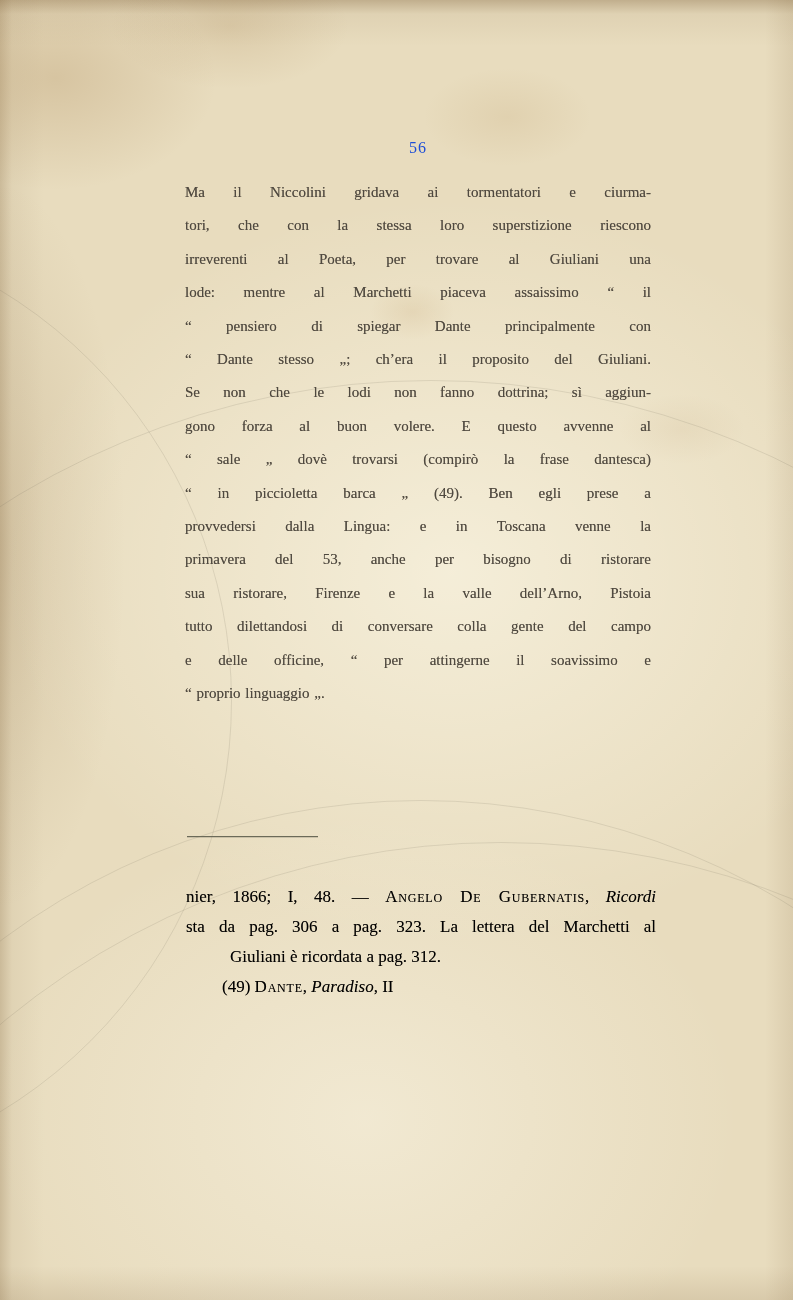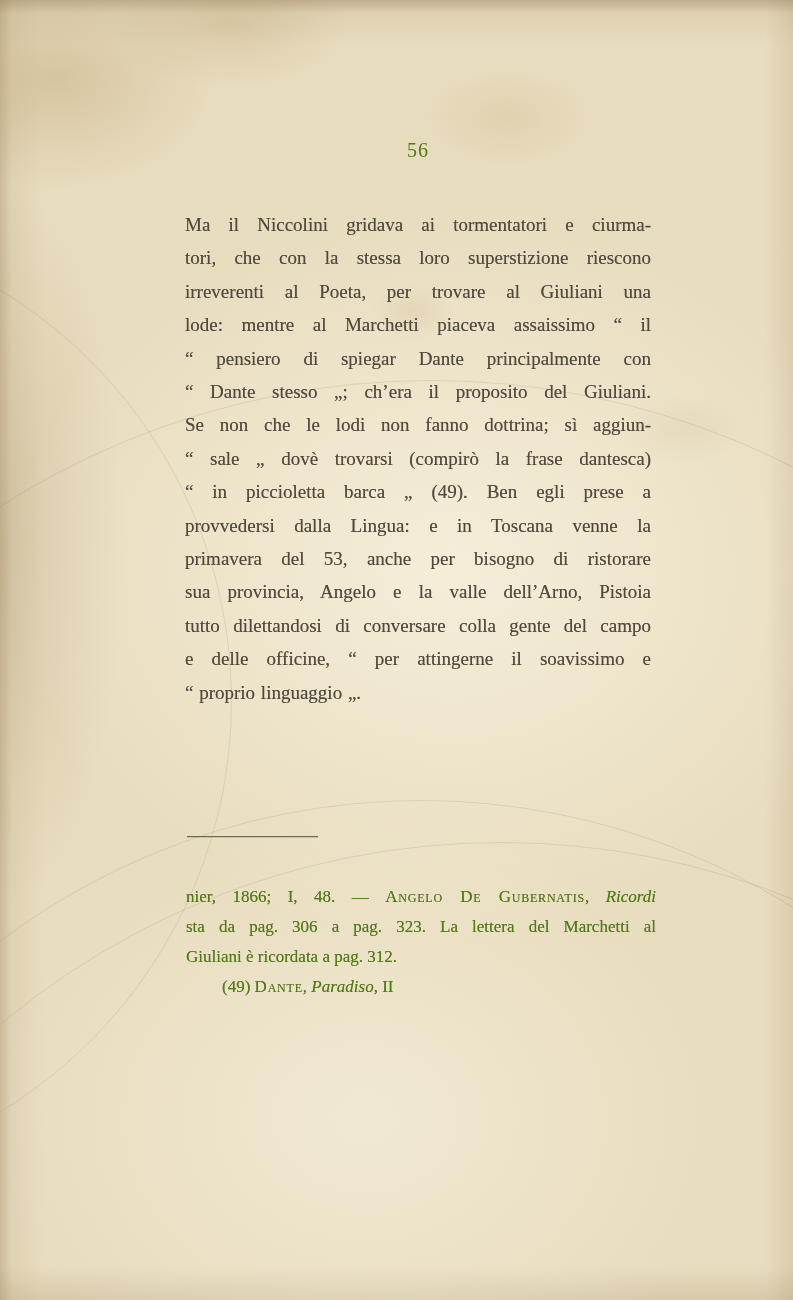--- a/index.html
+++ b/index.html
@@ -31,59 +31,58 @@
     pointer-events:none;
   }
   #arc1 { width:1600px; height:1600px; left:-370px; top:380px; }
   #arc2 { width:1400px; height:1400px; left:-280px; top:800px; }
   #arc3 { width:1560px; height:1560px; left:-280px; top:842px; }
   #arc4 { width:960px;  height:960px;  left:-730px; top:220px; }
   .pagenum {
     position:absolute;
     top:139px; left:185px; width:466px;
     text-align:center;
-    font-size:20px;
+    font-size:16px;
     letter-spacing:1px;
-    color:#4d7c0f;
+    color:#1d4ed8;
   }
   .maintext {
     position:absolute;
     top:176px; left:185px; width:466px;
-    font-size:19px;
+    font-size:15px;
     line-height:33.4px;
     color:#4f4940;
     text-shadow:0 0 0.4px rgba(70,60,45,0.55);
     word-spacing:1px;
-    margin-top:32px;
   }
   .tline {
     text-align:justify;
     text-align-last:justify;
     white-space:normal;
   }
   .tline.lastline { text-align-last:left; }
   .footrule {
     position:absolute;
     top:836px; left:187px; width:131px; height:1px;
     background:#6b6a58;
     box-shadow:0 0.5px 0.5px rgba(107,106,88,0.5);
   }
   .footnote {
     position:absolute;
     top:882px; left:186px; width:470px;
     font-size:17px;
     line-height:30px;
-    color:#4d7c0f;
+    color:#000000;
     text-shadow:0 0 0.4px rgba(70,60,45,0.5);
   }
   .fline {
     text-align:justify;
     text-align-last:justify;
   }
-  .fline.fleft { text-align-last:left; }
+  .fline.fleft { text-align-last:left;margin-left:44px; }
   .fline.findent { text-align-last:left; padding-left:36px; }
   .it { font-style:italic; }
   .sc { font-variant:small-caps; letter-spacing:0.8px; }
 </style>
 </head>
 <body>
 
 <div class="arc" id="arc1"></div>
 <div class="arc" id="arc2"></div>
 <div class="arc" id="arc3"></div>
@@ -92,25 +91,26 @@
 <div class="pagenum">56</div>
 
 <div class="maintext">
   <div class="tline">Ma il Niccolini gridava ai tormentatori e ciurma-</div>
   <div class="tline">tori, che con la stessa loro superstizione riescono</div>
   <div class="tline">irreverenti al Poeta, per trovare al Giuliani una</div>
   <div class="tline">lode: mentre al Marchetti piaceva assaissimo “ il</div>
   <div class="tline">“ pensiero di spiegar Dante principalmente con</div>
   <div class="tline">“ Dante stesso „; ch’era il proposito del Giuliani.</div>
   <div class="tline">Se non che le lodi non fanno dottrina; sì aggiun-</div>
+  <div class="tline">gono forza al buon volere. E questo avvenne al</div>
   <div class="tline">“ sale „ dovè trovarsi (compirò la frase dantesca)</div>
   <div class="tline">“ in piccioletta barca „ (49). Ben egli prese a</div>
   <div class="tline">provvedersi dalla Lingua: e in Toscana venne la</div>
   <div class="tline">primavera del 53, anche per bisogno di ristorare</div>
-  <div class="tline">sua provincia, Angelo e la valle dell’Arno, Pistoia</div>
+  <div class="tline">sua ristorare, Firenze e la valle dell’Arno, Pistoia</div>
   <div class="tline">tutto dilettandosi di conversare colla gente del campo</div>
   <div class="tline">e delle officine, “ per attingerne il soavissimo e</div>
   <div class="tline lastline">“ proprio linguaggio „.</div>
 </div>
 
 <div class="footrule"></div>
 
 <div class="footnote">
   <div class="fline">
     <span>nier, 1866; I, 48. — </span><span class="sc">Angelo De Gubernatis</span><span>, </span><span class="it">Ricordi</span>

